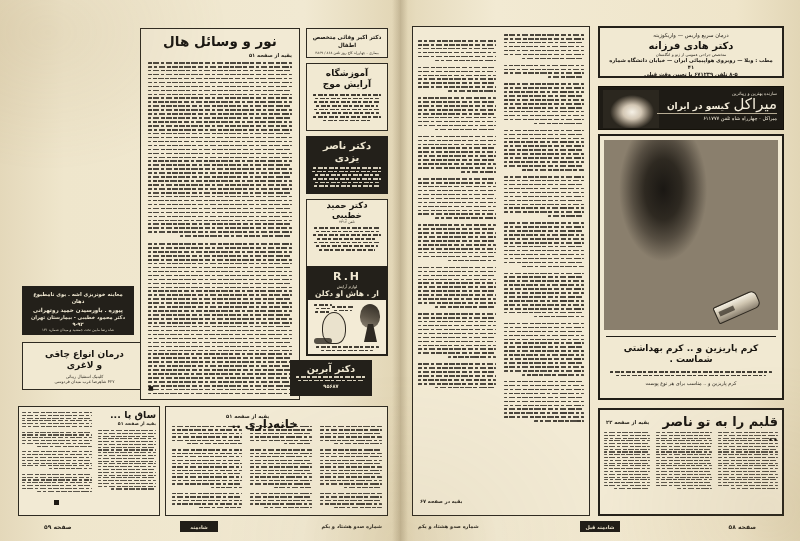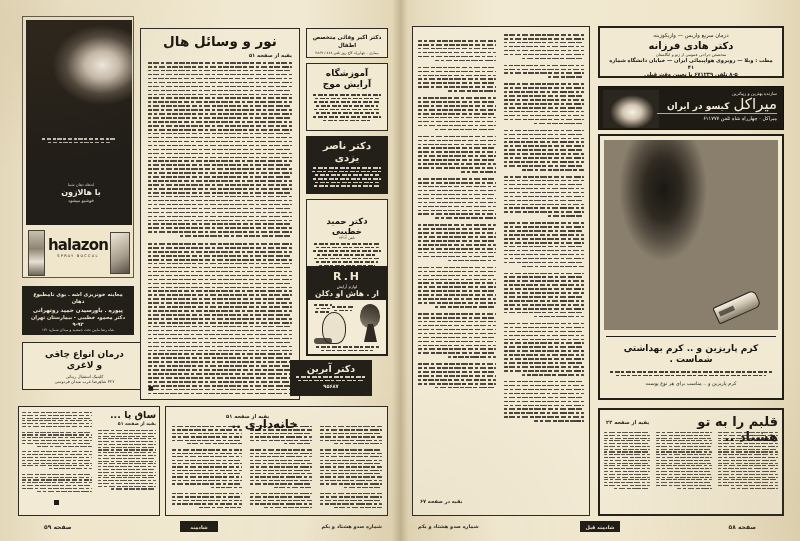--- a/index.html
+++ b/index.html
@@ -76,49 +76,20 @@
   .ctr{text-align:center;}
   .bold{font-weight:bold;}
 </style>
 </head>
 <body>
 
 <div class="spread">
 
   <div class="page left">
 
-    <div class="blk" style="left:22px;top:16px;width:112px;height:262px;background:#efe6cc;border:1px solid #5d5547;">
-      <div class="photo" style="left:3px;top:3px;width:106px;height:205px;
-           background:
-             radial-gradient(ellipse 50px 40px at 72% 22%, #f3eee6 0%, #c9bdae 34%, #4d453c 72%, #211d18 100%),
-             radial-gradient(ellipse 42px 58px at 30% 52%, #ece4d8 0%, #b2a799 40%, #3b342c 78%, #1b1814 100%),
-             radial-gradient(ellipse 70px 90px at 55% 85%, #2a251f 0%, #15120f 100%),
-             linear-gradient(160deg,#7d7264 0%,#2c2720 60%,#17140f 100%);">
-        <div style="position:absolute;left:6px;top:118px;width:94px;">
-          <div class="adln" style="width:78%;opacity:.85;background:repeating-linear-gradient(90deg,rgba(245,240,228,.9) 0,rgba(245,240,228,.9) 3px,rgba(245,240,228,0) 3px,rgba(245,240,228,0) 4.6px,rgba(245,240,228,.85) 4.6px,rgba(245,240,228,.85) 9px,rgba(245,240,228,0) 9px,rgba(245,240,228,0) 10.6px);"></div>
-          <div class="adln" style="width:66%;opacity:.8;background:repeating-linear-gradient(90deg,rgba(245,240,228,.9) 0,rgba(245,240,228,.9) 3px,rgba(245,240,228,0) 3px,rgba(245,240,228,0) 4.6px,rgba(245,240,228,.85) 4.6px,rgba(245,240,228,.85) 9px,rgba(245,240,228,0) 9px,rgba(245,240,228,0) 10.6px);"></div>
-        </div>
-        <div style="position:absolute;left:10px;top:162px;width:90px;text-align:center;color:#f2ecdd;">
-          <div style="font-size:4px;opacity:.8;">لحظه دهان شما</div>
-          <div style="font-size:8px;font-weight:bold;margin:1px 0;">با هالازون</div>
-          <div style="font-size:4.5px;opacity:.85;">خوشبو میشود</div>
-        </div>
-      </div>
-
-      <div style="position:absolute;left:3px;top:211px;width:106px;height:48px;background:#efe6cc;">
-        <div style="position:absolute;left:2px;top:2px;width:15px;height:44px;
-             background:linear-gradient(180deg,#c9c0ae 0%,#8d8474 40%,#e8e0d0 70%,#6f675a 100%);border:.5px solid #4a433a;"></div>
-        <div style="position:absolute;right:2px;top:4px;width:18px;height:40px;
-             background:linear-gradient(150deg,#efe8d8,#a79c8b 60%,#564f45);border:.5px solid #4a433a;"></div>
-        <div style="position:absolute;left:20px;top:10px;width:64px;text-align:center;">
-          <div style="font-family:'DejaVu Sans',sans-serif;font-size:15px;font-weight:bold;color:#1b1813;line-height:15px;letter-spacing:-.8px;direction:ltr;">halazon</div>
-          <div style="font-size:3.6px;letter-spacing:1.2px;color:#2a261e;direction:ltr;margin-top:1px;">SPRAY BUCCAL</div>
-        </div>
-      </div>
-    </div>
 
     <div class="blk blackbox" style="left:22px;top:286px;width:112px;height:49px;padding:5px 6px;">
       <div style="font-size:5.2px;text-align:center;font-weight:bold;line-height:7px;">معاینه خونریزی اشه . بوی نامطبوع دهان</div>
       <div style="font-size:5.6px;text-align:center;font-weight:bold;line-height:8px;margin-top:1px;">پیوره . باورسیدن حمید روتهرانی</div>
       <div style="font-size:5px;text-align:center;font-weight:bold;line-height:7px;">دکتر محمود خطیبی - بیمارستان تهران ۹۲-۹</div>
       <div style="font-size:3.6px;text-align:center;line-height:5px;opacity:.9;">شاه رضا مابین تخت جمشید و میدان شماره ۱۴۱</div>
     </div>
 
     <div class="blk rule" style="left:22px;top:342px;width:125px;height:48px;background:#f1e9d2;padding:6px 5px;">
       <div class="ctr bold" style="font-size:9px;color:#1a1712;line-height:11px;">درمان انواع چاقی</div>
@@ -246,21 +217,21 @@
       <div style="margin-top:3px;">
         <div class="adln" style="width:94%"></div>
           <div class="adln" style="width:97%"></div>
         <div class="adln" style="width:90%"></div>
           <div class="adln" style="width:95%"></div>
         <div class="adln" style="width:88%"></div>
           <div class="adln" style="width:92%"></div>
       </div>
     </div>
 
-    <div class="blk rule" style="left:306px;top:199px;width:82px;height:72px;background:#f1e9d2;padding:16px 5px;">
+    <div class="blk rule" style="left:306px;top:199px;width:82px;height:72px;background:#f1e9d2;padding:0 5px;">
       <div class="ctr bold" style="font-size:8.5px;color:#17140f;line-height:10px;">دکتر حمید خطیبی</div>
       <div class="ctr" style="font-size:3.6px;color:#2b271f;">تلفن ۲۳۱۶</div>
       <div style="margin-top:3px;">
         <div class="adln" style="width:94%"></div>
           <div class="adln" style="width:90%"></div>
         <div class="adln" style="width:96%"></div>
           <div class="adln" style="width:87%"></div>
         <div class="adln" style="width:93%"></div>
           <div class="adln" style="width:89%"></div>
         <div class="adln" style="width:80%"></div>
@@ -708,21 +679,21 @@
         <div class="ln v2"></div>
         <div class="ln v3"></div>
         <div class="ln"></div>
       <div class="ln v4"></div>
         <div class="ln v2"></div>
         <div class="ln short2 v3"></div>
     </div>
     <div class="blk sub" style="left:20px;top:498px;font-size:5px;">بقیه در صفحه ۶۷</div>
 
     <div class="blk rule2" style="left:198px;top:408px;width:186px;height:108px;background:#f2ead4;"></div>
-    <h2 class="blk hl" style="left:256px;top:414px;width:122px;margin:0;font-size:13px;text-align:right;line-height:15px;">قلبم را به تو هشتاد ..</h2>
+    <h2 class="blk hl" style="left:256px;top:414px;width:122px;margin:0;font-size:13px;text-align:right;line-height:15px;">قلبم را به تو ناصر ..</h2>
     <div class="blk sub" style="left:206px;top:419px;width:90px;text-align:left;">بقیه از صفحه ۲۲</div>
 
     <div class="txt tiny" style="left:318px;top:432px;width:60px;height:78px;">
       <div class="ln"></div>
         <div class="ln v2"></div>
         <div class="ln v3"></div>
         <div class="ln v4"></div>
       <div class="ln"></div>
         <div class="ln v2"></div>
         <div class="ln v3"></div>

